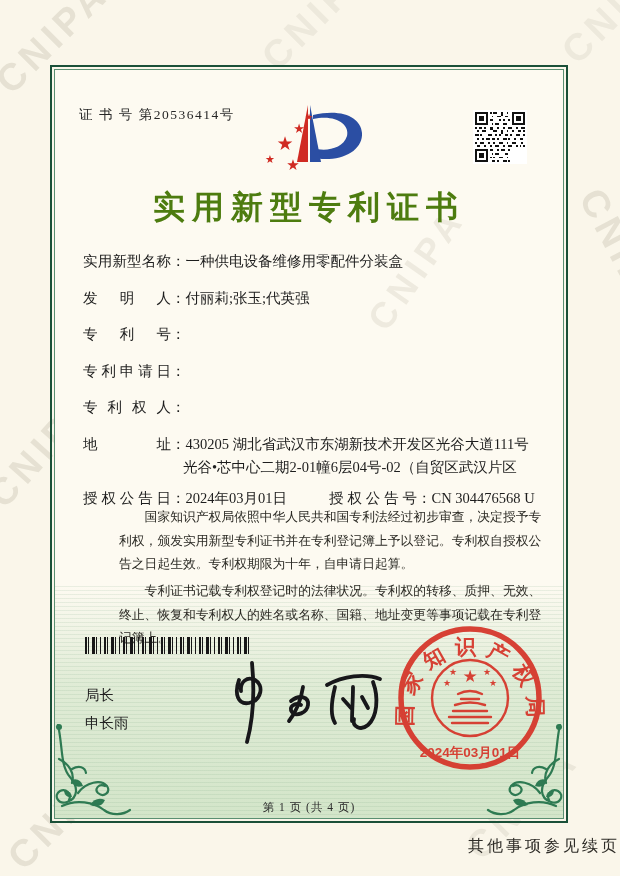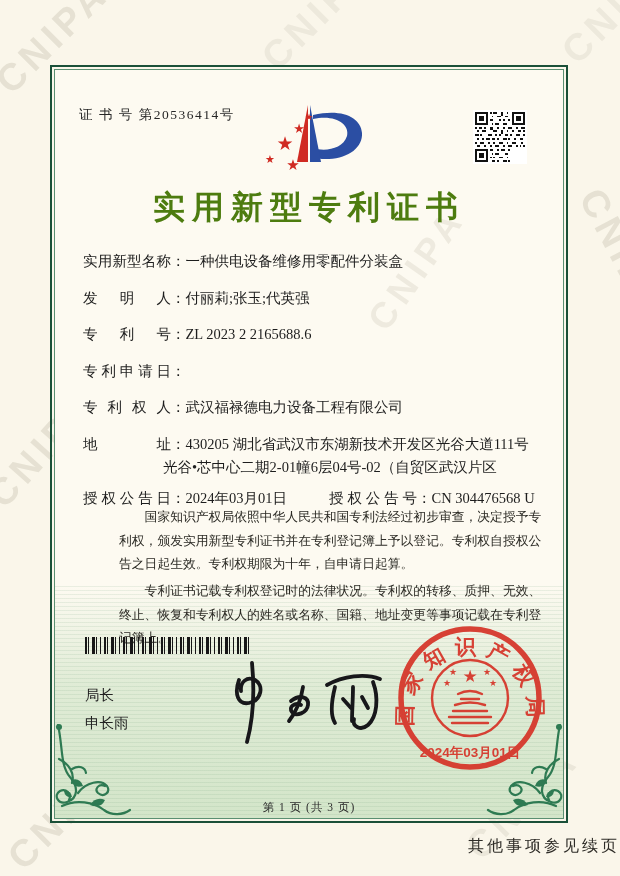--- a/index.html
+++ b/index.html
@@ -45,21 +45,21 @@
   .title{
     position:absolute;left:0;right:0;top:116px;text-align:center;z-index:2;
     font-size:32px;font-weight:700;letter-spacing:7px;color:#4d7c0f;
   }
   
   .fields{position:absolute;left:28px;right:22px;top:180px;z-index:2;font-size:14.5px;color:#1d1d1d;}
   .frow{display:flex;margin-bottom:14.5px;line-height:22px;}
   .flabel{display:inline-block;width:88px;text-align:justify;text-align-last:justify;flex:none;}
   .fcolon{flex:none;}
   .fvalue{flex:1;}
-  .addr2{margin-left:80px;line-height:20px;margin-top:-12px;margin-bottom:10px;}
+  .addr2{margin-left:100px;line-height:20px;margin-top:-12px;margin-bottom:10px;}
   .grant-row{display:flex;line-height:22px;}
   .grant-right{display:flex;margin-left:42px;}
   
   .paras{position:absolute;left:28px;right:20px;top:436px;z-index:2;
     font-size:12.8px;line-height:1.85;color:#2b2a24;margin-left:36px;}
   .paras p{margin:0 0 3px 0;text-indent:2em;}
   
   .barcode{
     position:absolute;left:30px;top:567px;width:166px;height:17px;z-index:2;
     background:repeating-linear-gradient(90deg,
@@ -143,30 +143,28 @@
           <span class="fvalue">一种供电设备维修用零配件分装盒</span>
       </div>
       <div class="frow">
         <span class="flabel">发明人</span>
           <span class="fcolon">：</span>
           <span class="fvalue">付丽莉;张玉;代英强</span>
       </div>
       <div class="frow">
         <span class="flabel">专利号</span>
           <span class="fcolon">：</span>
-          <span class="fvalue">ZL 2023 2 2165688.6</span>
       </div>
       <div class="frow">
         <span class="flabel">专利申请日</span>
           <span class="fcolon">：</span>
       </div>
       <div class="frow">
         <span class="flabel">专利权人</span>
           <span class="fcolon">：</span>
-          <span class="fvalue">武汉福禄德电力设备工程有限公司</span>
       </div>
       <div class="frow">
         <span class="flabel">地址</span>
           <span class="fcolon">：</span>
           <span class="fvalue">430205 湖北省武汉市东湖新技术开发区光谷大道111号</span>
       </div>
       <div class="addr2">光谷•芯中心二期2-01幢6层04号-02（自贸区武汉片区</div>
       <div class="grant-row">
         <span class="flabel">授权公告日</span>
           <span class="fcolon">：</span>
@@ -230,21 +228,21 @@
           <path d="M72,79 h18"></path>
           <path d="M66,85 q15,-5 30,0"></path>
           <path d="M64,91 h34"></path>
           <path d="M60,97 h42"></path>
           <path d="M63,103 h36"></path>
         </g>
         <text x="81" y="137" font-size="13.5" font-weight="bold" fill="#d6382c" text-anchor="middle" font-family="'Liberation Sans',sans-serif">2024年03月01日</text>
       </svg>
     </div>
 
-    <div class="pagenum">第 1 页 (共 3 页)</div>
+    <div class="pagenum">第 1 页 (共 4 页)</div>
 
     <div class="orn orn-l">
       <svg width="80" height="96" viewBox="0 0 80 96">
         <g stroke="#2e7a52" fill="none" stroke-width="2.2" stroke-linecap="round">
           <path d="M6,4 C11,26 8,44 18,56 C26,65 27,77 15,81 C6,84 1,74 8,70 C14,67 20,73 17,79"></path>
           <path d="M7,38 C17,43 23,52 20,62"></path>
           <path d="M10,85 C24,78 42,81 52,89 C60,95 71,94 78,89"></path>
           <path d="M26,72 C34,61 49,58 55,65 C59,71 52,77 46,72 C42,68 47,62 53,65"></path>
           <path d="M20,48 C27,44 33,46 34,52"></path>
         </g>

